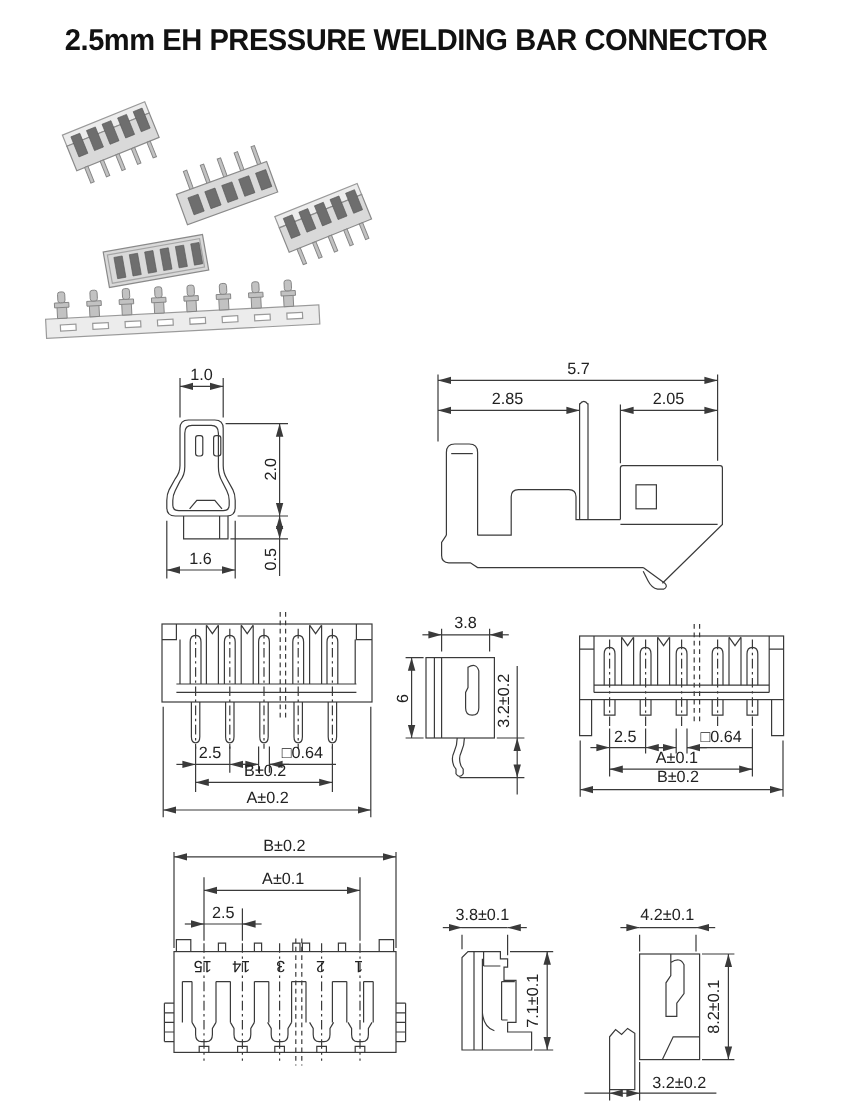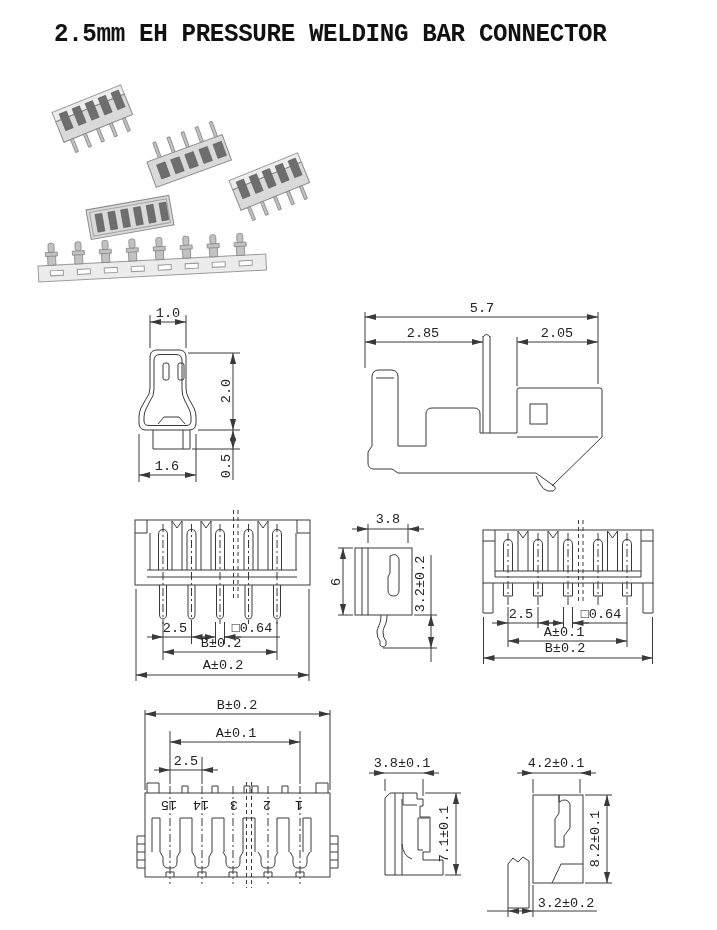--- a/index.html
+++ b/index.html
@@ -1,17 +1,17 @@
 <!DOCTYPE html>
 <html><head>
 <meta charset="utf-8">
 <style>
   html,body{margin:0;padding:0;background:#fff;}
   .page{position:relative;width:717px;height:930px;background:#fff;overflow:hidden;
-        font-family:Liberation Mono, monospace;}
+        font-family:Liberation Sans, sans-serif;}
   .title{position:absolute;left:54px;top:20px;margin:0;font-size:25px;font-weight:bold;
          color:#111;letter-spacing:-0.4px;transform:scaleX(0.97);transform-origin:left;}
   svg{position:absolute;left:0;top:0;}
   .ln{fill:none;stroke:#3a3a3a;stroke-width:1;}
   .ctr{fill:none;stroke:#3a3a3a;stroke-width:1;stroke-dasharray:8 3 2 3;}
   .brk{fill:none;stroke:#3a3a3a;stroke-width:1;stroke-dasharray:4 3;}
   .dim{fill:none;stroke:#3a3a3a;stroke-width:1;}
   text.d{font-size:13.5px;fill:#222;}
   .ph1{fill:#d9d9d9;stroke:#8a8a8a;stroke-width:1;}
   .ph2{fill:#ececec;stroke:#9a9a9a;stroke-width:1;}

